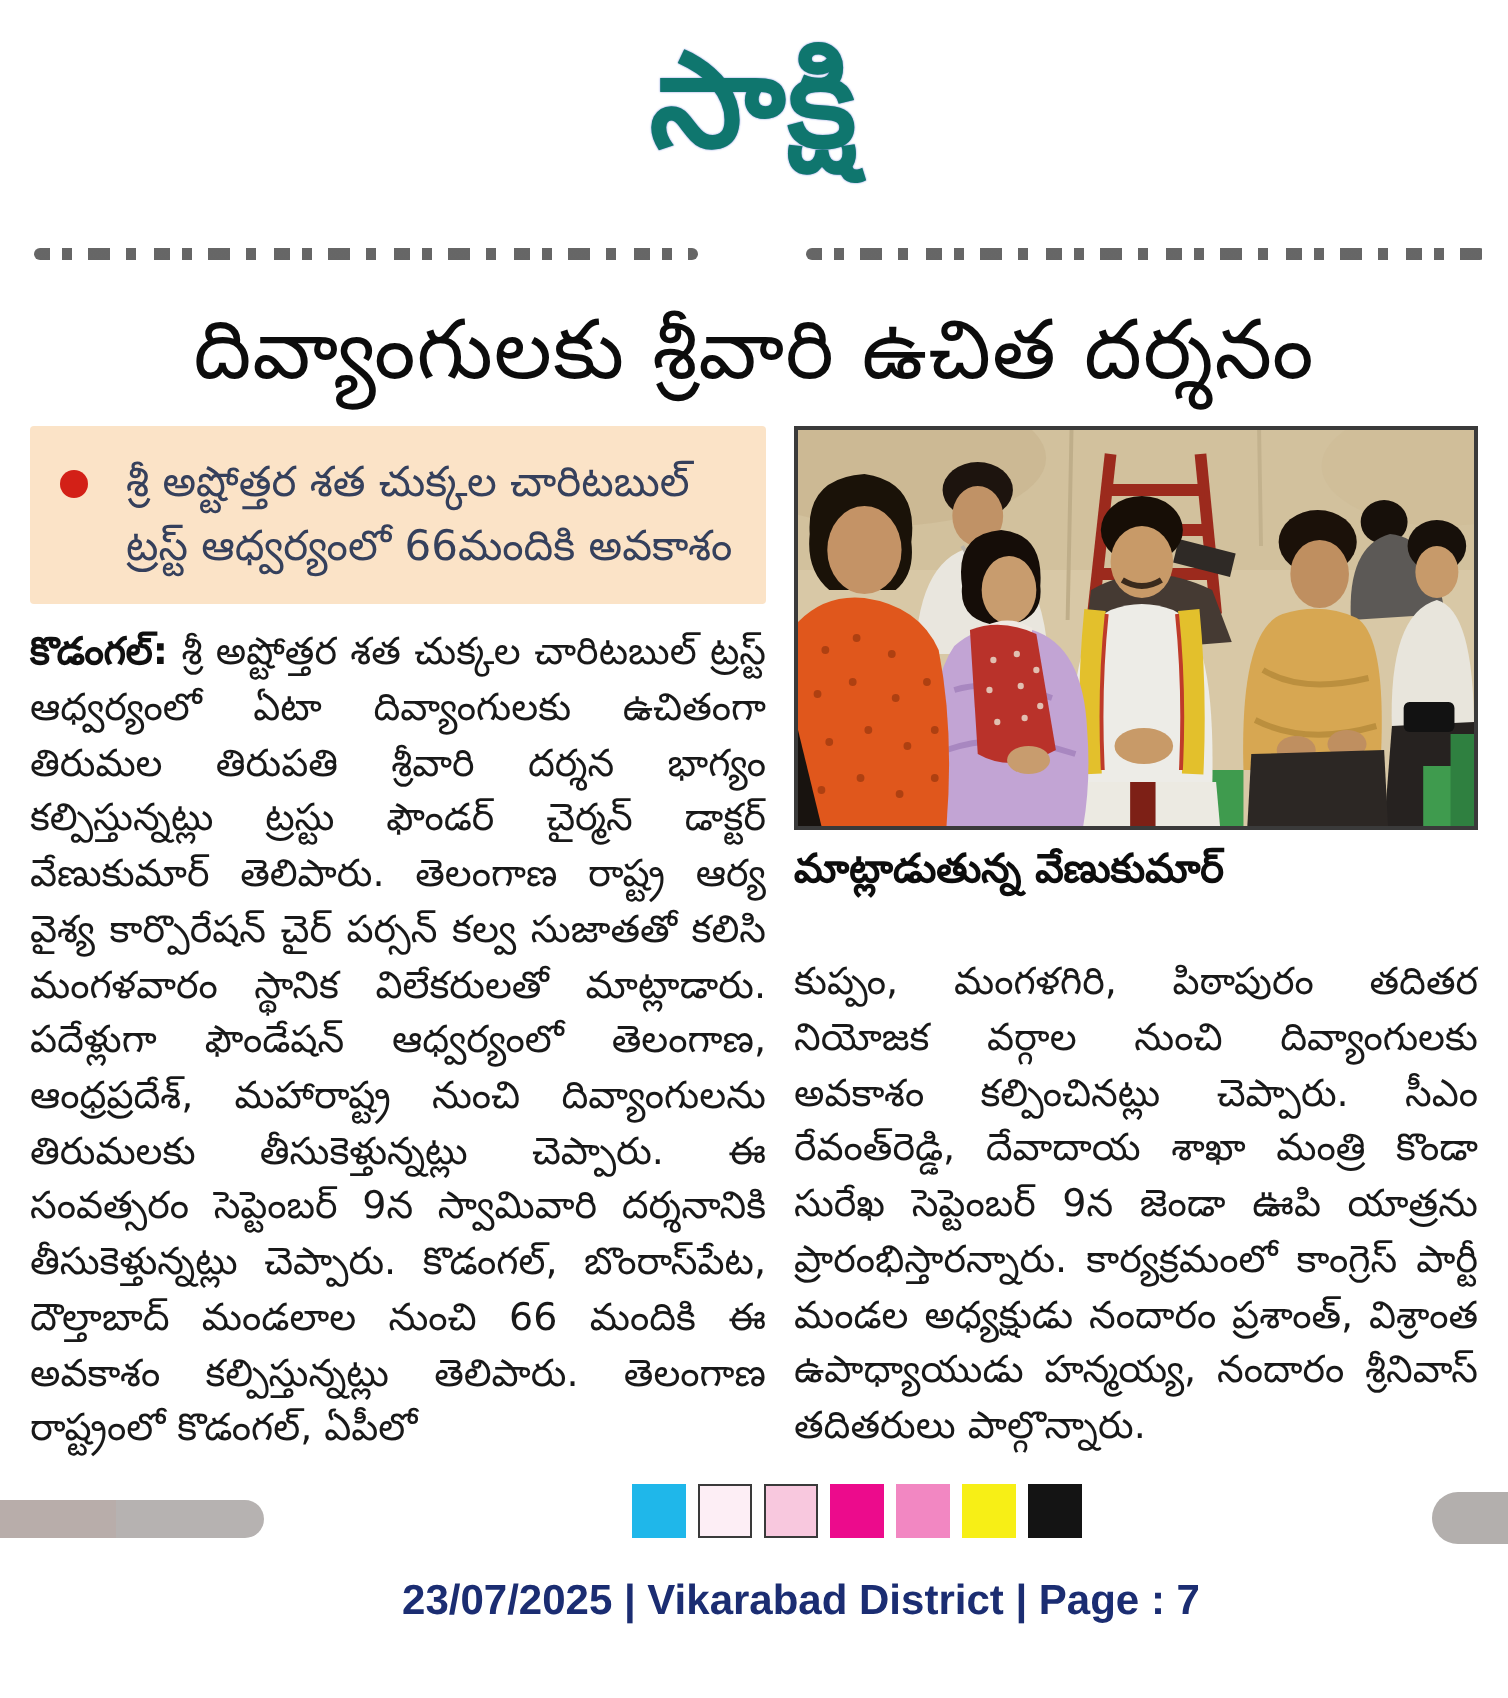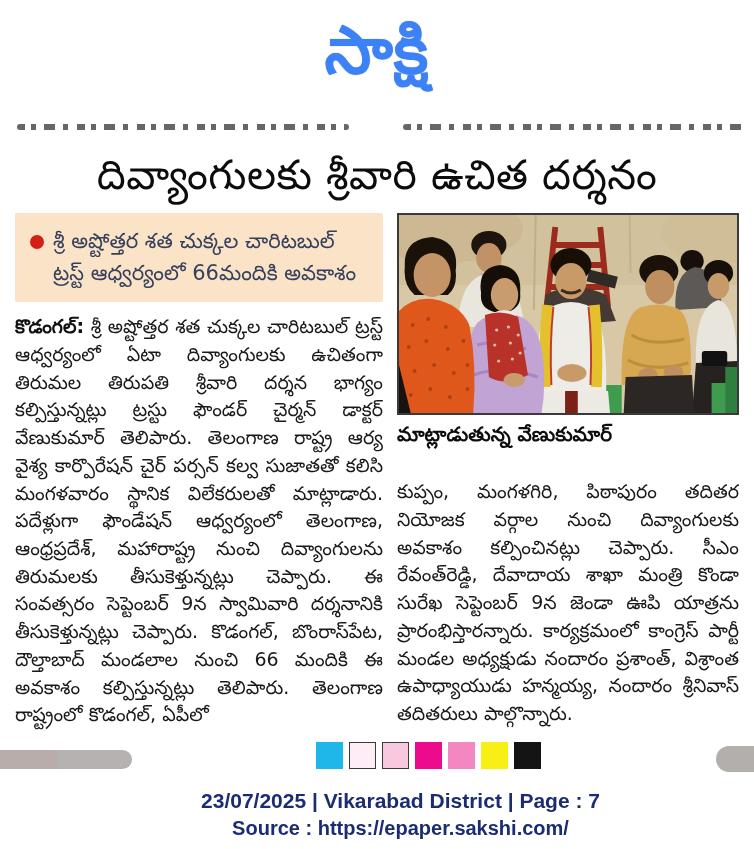--- a/index.html
+++ b/index.html
@@ -29,21 +29,21 @@
   
   .headline {
     margin:4px 14px 14px; font-size:41px; font-weight:normal; color:#0c0c0c;
     line-height:1.15; text-align:center; white-space:nowrap; letter-spacing:.5px;
   }
   
   .columns { display:flex; gap:14px; padding:0 15px; align-items:flex-start; }
   .col-left  { width:368px; flex:none; }
   .col-right { flex:1; min-width:0; }
   .subhead-box {
-    background:#fbe3c7; display:flex; gap:9px; padding:13px 12px 13px 15px;
+    background:#fbe3c7; display:flex; gap:19px; padding:13px 12px 13px 15px;
     margin-bottom:11px; border-radius:2px;
   }
   .bullet { width:14px; height:14px; border-radius:50%; background:#d32017; flex:none; margin-top:9px; }
   .subhead-text { margin:0; font-size:21px; line-height:1.5; color:#35405c; font-weight:500; }
   .body-text { margin:0; font-size:19px; line-height:1.46; text-align:justify; color:#191919; }
   .dateline { font-weight:bold; color:#101010; }
   .photo {
     margin:0; border:2px solid #3a3a3a; height:202px; background:#d8c8a6; overflow:hidden;
   }
   .photo svg { display:block; width:100%; height:100%; }
@@ -68,21 +68,21 @@
   }
   .footer-line1 { font-size:21px; }
   .footer-line2 { font-size:20px; margin-top:4px; cursor:pointer; }
 </style>
 </head>
 <body>
 
 <div class="page">
 
   <header class="masthead">
-    <div class="masthead-title" style="color: #3b82f6;">సాక్షి</div>
+    <div class="masthead-title" style="color: #0f766e;">సాక్షి</div>
   </header>
 
   <div class="cutoff-strip">
     <div class="cut left"></div>
     <div class="cut right"></div>
   </div>
 
   <h1 class="headline">దివ్యాంగులకు శ్రీవారి ఉచిత దర్శనం</h1>
 
   <div class="columns">
@@ -229,16 +229,15 @@
         <div class="swatch" style="background: rgb(236, 11, 140);"></div>
         <div class="swatch" style="background: rgb(242, 135, 194);"></div>
         <div class="swatch" style="background: rgb(247, 239, 22);"></div>
         <div class="swatch" style="background: rgb(20, 20, 20);"></div>
       </div>
     <div class="pill-right"></div>
   </div>
 
   <footer class="footer" style="color: rgb(27, 45, 114); margin-left: 47px;">
     <div class="footer-line1">23/07/2025 | Vikarabad District | Page : 7</div>
-    <div class="footer-line2">Source : https://epaper.sakshi.com/</div>
   </footer>
 
 </div>
 
 </body></html>

